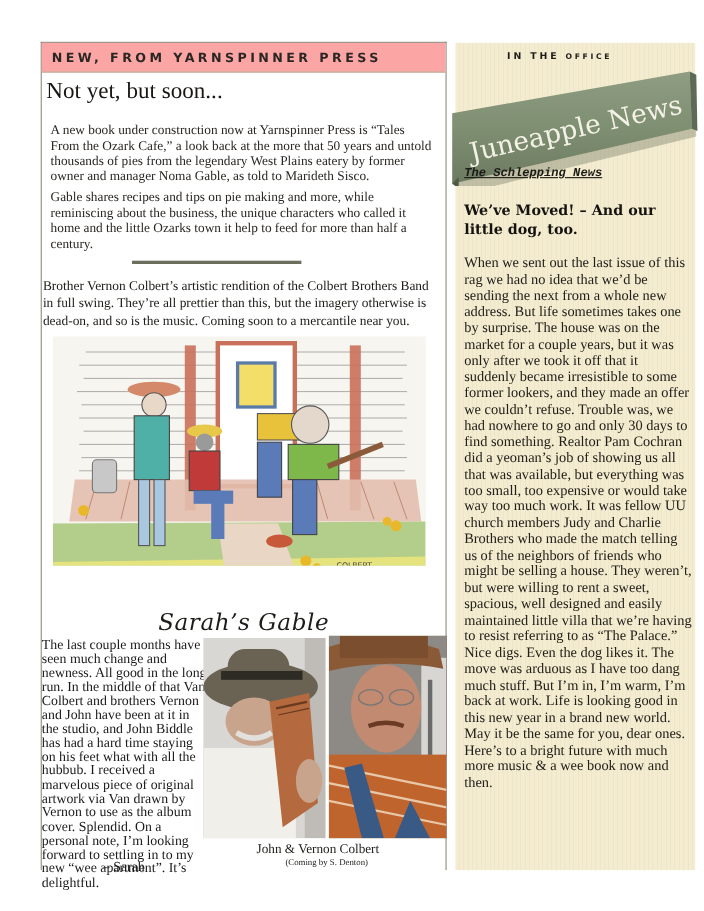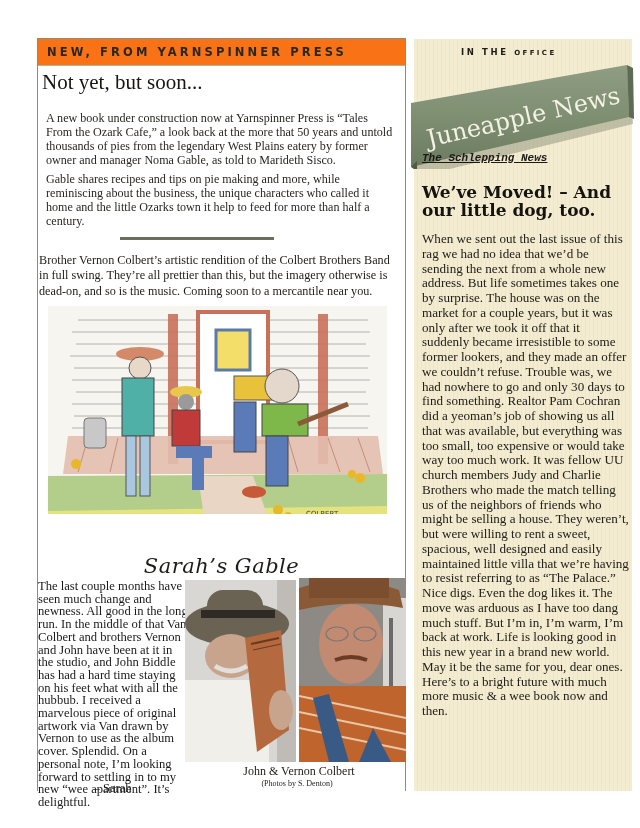--- a/index.html
+++ b/index.html
@@ -5,21 +5,21 @@
   * { box-sizing: border-box; margin: 0; padding: 0; }
   html, body { width: 640px; height: 828px; background: #ffffff; overflow: hidden; }
   body { position: relative; font-family: "Liberation Serif", "DejaVu Serif", serif; color: #1c1a16; }
 
   
   .left-box {
     position: absolute; left: 37px; top: 38px; width: 369px; height: 753px;
     border-left: 1px solid #8e8b7d; border-right: 1px solid #8e8b7d; border-top: 1px solid #8e8b7d;
   }
   .left-header {
-    height: 27px; background: #f97316; border-bottom: 1px solid #b8b29c;
+    height: 27px; background: #fca5a5; border-bottom: 1px solid #b8b29c;
     padding: 6px 0 0 9px;
     font-family: "DejaVu Sans", sans-serif; font-weight: bold; font-size: 11.5px;
     letter-spacing: 3.1px; color: #2a2723;
   }
   .left-title {
     margin: 4px 0 16px 4px; font-size: 21px; color: #181613; line-height: 1.2;
   }
   .left-para {
     margin: 4px 10px 0 8px; font-size: 12.1px; line-height: 14px; color: #2a2723;
   }
@@ -51,21 +51,21 @@
   }
   .photo1 {
     position: absolute; left: 147px; top: 541px; width: 111px; height: 182px; overflow: hidden;
     background: #d8d6d2;
   }
   .photo2 {
     position: absolute; left: 261px; top: 539px; width: 107px; height: 184px; overflow: hidden;
     background: #7a5a44;
   }
   .photo-caption {
-    position: absolute; left: 152px; top: 725px; width: 218px; text-align: center;
+    position: absolute; left: 142px; top: 725px; width: 218px; text-align: center;
     font-size: 12px; color: #1e1c18;
   }
   .photo-credit {
     position: absolute; left: 150px; top: 740px; width: 218px; text-align: center;
     font-size: 8px; color: #1e1c18;
   }
 
   
   .sidebar {
     position: absolute; left: 414px; top: 39px; width: 218px; height: 752px;
@@ -80,21 +80,21 @@
   .ribbon-wrap {
     position: absolute; left: -3px; top: 20px; width: 200px; height: 110px;
   }
   .sidebar-subhead {
     position: absolute; left: 8px; top: 113px;
     font-family: Liberation Mono, monospace; font-style: italic; font-weight: bold; font-size: 11px;
     text-decoration: underline; color: #1b1a16;
   }
   .sidebar-headline {
     position: absolute; left: 8px; top: 144px; width: 205px;
-    font-family: "DejaVu Serif", serif; font-weight: bold; font-size: 17px; line-height: 18px; color: #14130f;
+    font-family: "DejaVu Serif", serif; font-weight: bold; font-size: 13px; line-height: 18px; color: #14130f;
   }
   .sidebar-body {
     position: absolute; left: 8px; top: 193px; width: 208px;
     font-family: "Liberation Serif", serif; font-size: 13.1px; line-height: 14.75px; color: #22201b;
   }
 </style>
 </head>
 <body>
 
 <div class="left-box">
@@ -214,21 +214,21 @@
       <g stroke="#f2e2c8" stroke-width="2" opacity="0.8">
         <line x1="0" y1="118" x2="107" y2="140"></line>
           <line x1="0" y1="134" x2="107" y2="156"></line>
           <line x1="0" y1="150" x2="107" y2="172"></line>
       </g>
       <path d="M14 120 L30 184 L50 184 L30 116 Z" fill="#3a5a86"></path>
       <path d="M60 184 L74 150 L92 184 Z" fill="#3a5a86"></path>
     </svg>
   </div>
   <div class="photo-caption">John &amp; Vernon Colbert</div>
-  <div class="photo-credit">(Photos by S. Denton)</div>
+  <div class="photo-credit">(Coming by S. Denton)</div>
 </div>
 
 <div class="sidebar">
   <div class="sidebar-kicker">
     <span>IN THE</span>
     <span class="small">OFFICE</span>
   </div>
 
   <div class="ribbon-wrap">
     <svg width="226" height="110" viewBox="0 0 226 110">

